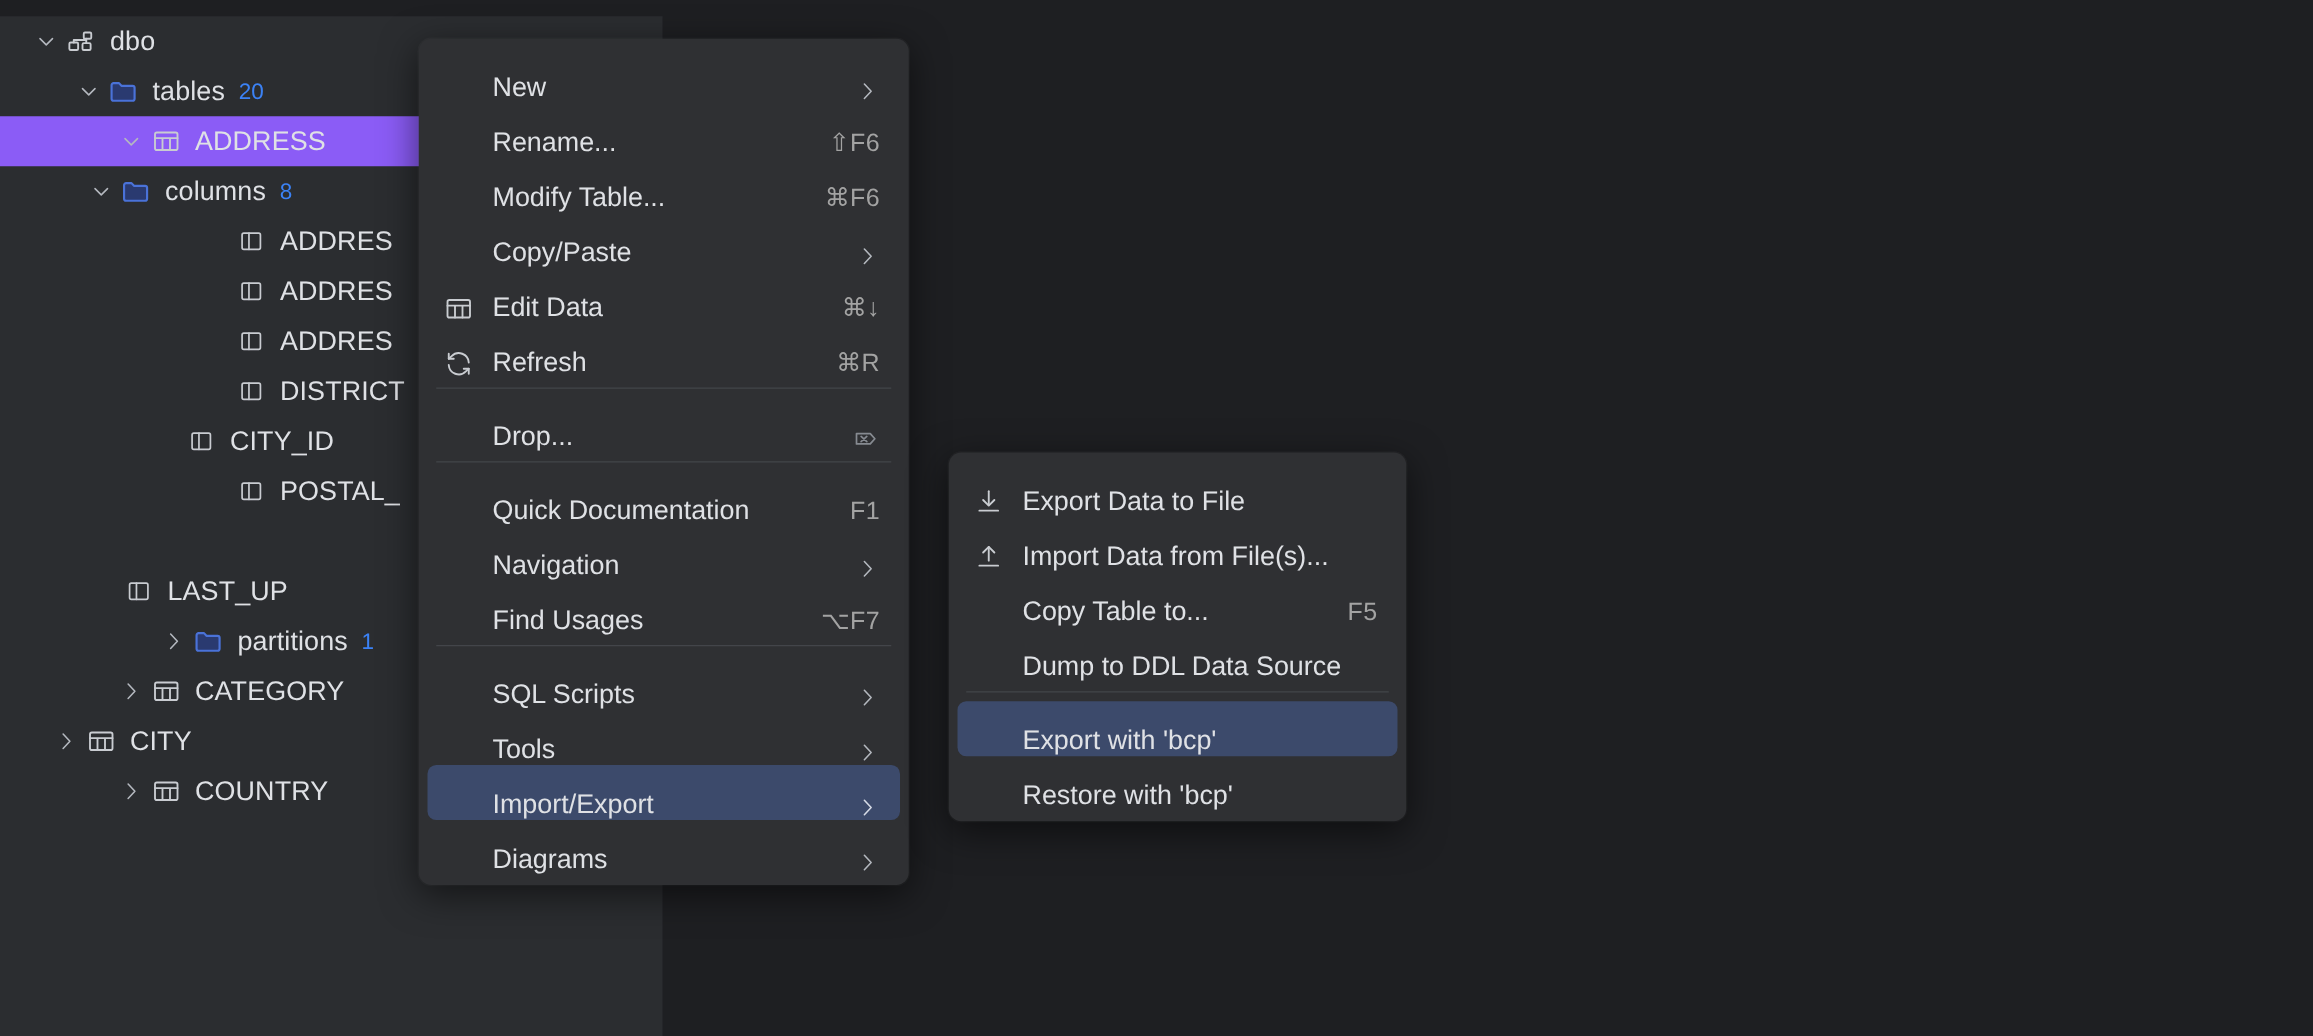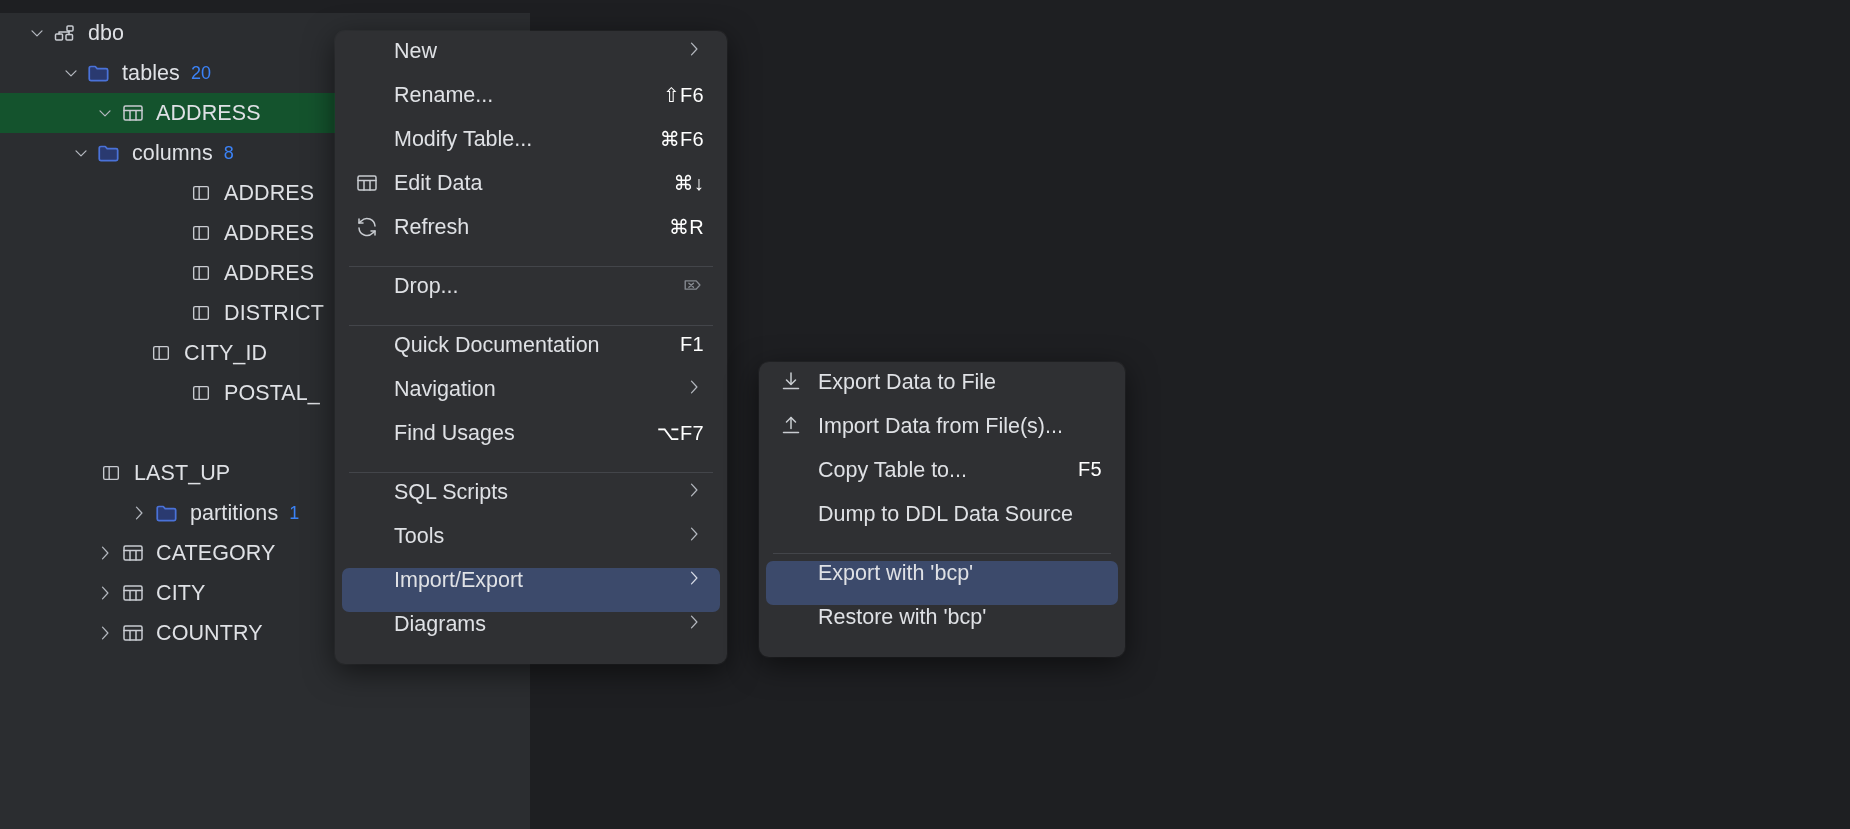--- a/index.html
+++ b/index.html
@@ -19,21 +19,21 @@
   }
   .tree-row {
     position: relative;
     height: 40px;
     display: flex;
     align-items: center;
     white-space: nowrap;
     color: #dfe1e5;
     font-size: 21.5px;
   }
-  .tree-row.selected { background: #14532d; }
+  .tree-row.selected { background: #8b5cf6; }
   .twisty {
     width: 26px; height: 40px;
     display: inline-flex; align-items: center; justify-content: center;
     flex: 0 0 26px;
   }
   .twisty svg { display: block; }
   .tree-icon {
     width: 30px; height: 40px;
     display: inline-flex; align-items: center; justify-content: center;
     flex: 0 0 30px;
@@ -50,39 +50,39 @@
     box-shadow: 0 8px 30px rgba(0,0,0,.55), 0 0 0 1px rgba(255,255,255,.035);
     padding: 8px 0;
     z-index: 50;
   }
   #main-menu { left: 335px; top: 31px; width: 392px; }
   #sub-menu  { left: 759px; top: 362px; width: 366px; }
 
   .menu-item {
     position: relative;
     display: flex;
-    align-items: flex-start;
+    align-items: flex-end;
     height: 44px;
     padding: 0 16px 0 10px;
     color: #dfe1e5;
     font-size: 21.5px;
     white-space: nowrap;
     border-radius: 7px;
     margin: 0 7px;
   }
   .menu-item.highlight { background: #3c4a6b; }
   .menu-icon {
     width: 30px; flex: 0 0 30px;
     display: inline-flex; align-items: center; justify-content: center;
     margin-right: 12px;
   }
   .menu-icon.blank { }
   .menu-label { flex: 1 1 auto; }
   .menu-shortcut {
-    color: #ffffff;
+    color: #a3a3a3;
     font-size: 20px;
     margin-left: 24px;
     letter-spacing: .3px;
   }
   .submenu-arrow {
     margin-left: 24px;
     display: inline-flex; align-items: center;
   }
   .menu-sep {
     height: 1px;
@@ -256,21 +256,21 @@
           </svg>
         </span>
         <span class="tree-icon">
           <svg width="24" height="24" viewBox="0 0 24 24" fill="none" stroke="#c9ccd1" stroke-width="1.5" stroke-linecap="round" stroke-linejoin="round">
             <rect x="3" y="5" width="18" height="14" rx="1.5"></rect>
             <path d="M3 9.5h18M9 9.5V19M15 9.5V19"></path>
           </svg>
         </span>
         <span class="tree-label">CATEGORY</span>
       </div>
-      <div class="tree-row" style="padding-left: 92px;">
+      <div class="tree-row" style=" margin-left: 40px;">
         <span class="twisty">
           <svg width="20" height="20" viewBox="0 0 24 24" fill="none" stroke="#b4b8bf" stroke-width="1.5" stroke-linecap="round" stroke-linejoin="round">
             <path d="M9 5l6.5 7L9 19"></path>
           </svg>
         </span>
         <span class="tree-icon">
           <svg width="24" height="24" viewBox="0 0 24 24" fill="none" stroke="#c9ccd1" stroke-width="1.5" stroke-linecap="round" stroke-linejoin="round">
             <rect x="3" y="5" width="18" height="14" rx="1.5"></rect>
             <path d="M3 9.5h18M9 9.5V19M15 9.5V19"></path>
           </svg>
@@ -305,20 +305,29 @@
       </div>
       <div class="menu-item">
         <span class="menu-icon blank"></span>
         <span class="menu-label">Rename...</span>
         <span class="menu-shortcut">⇧F6</span>
       </div>
       <div class="menu-item">
         <span class="menu-icon blank"></span>
         <span class="menu-label">Modify Table...</span>
         <span class="menu-shortcut">⌘F6</span>
+      </div>
+      <div class="menu-item">
+        <span class="menu-icon blank"></span>
+        <span class="menu-label">Copy/Paste</span>
+        <span class="submenu-arrow">
+          <svg width="20" height="20" viewBox="0 0 24 24" fill="none" stroke="#b4b8bf" stroke-width="1.5" stroke-linecap="round" stroke-linejoin="round">
+            <path d="M9 5l6.5 7L9 19"></path>
+          </svg>
+        </span>
       </div>
       <div class="menu-item">
         <span class="menu-icon">
           <svg width="24" height="24" viewBox="0 0 24 24" fill="none" stroke="#c9ccd1" stroke-width="1.5" stroke-linecap="round" stroke-linejoin="round">
             <rect x="3" y="5" width="18" height="14" rx="1.5"></rect>
             <path d="M3 9.5h18M9 9.5V19M15 9.5V19"></path>
           </svg>
         </span>
         <span class="menu-label">Edit Data</span>
         <span class="menu-shortcut">⌘↓</span>

